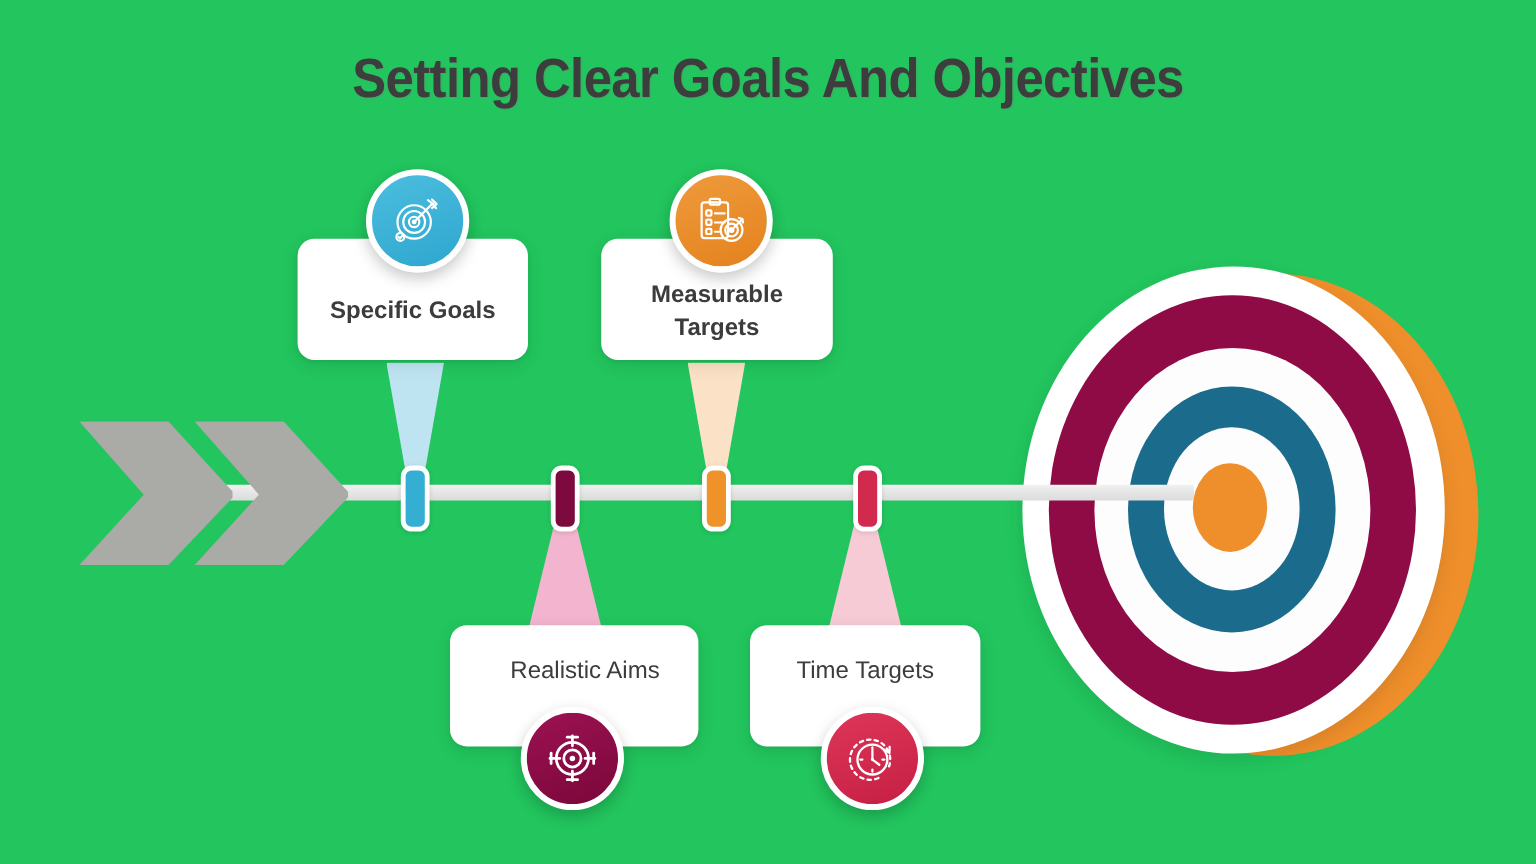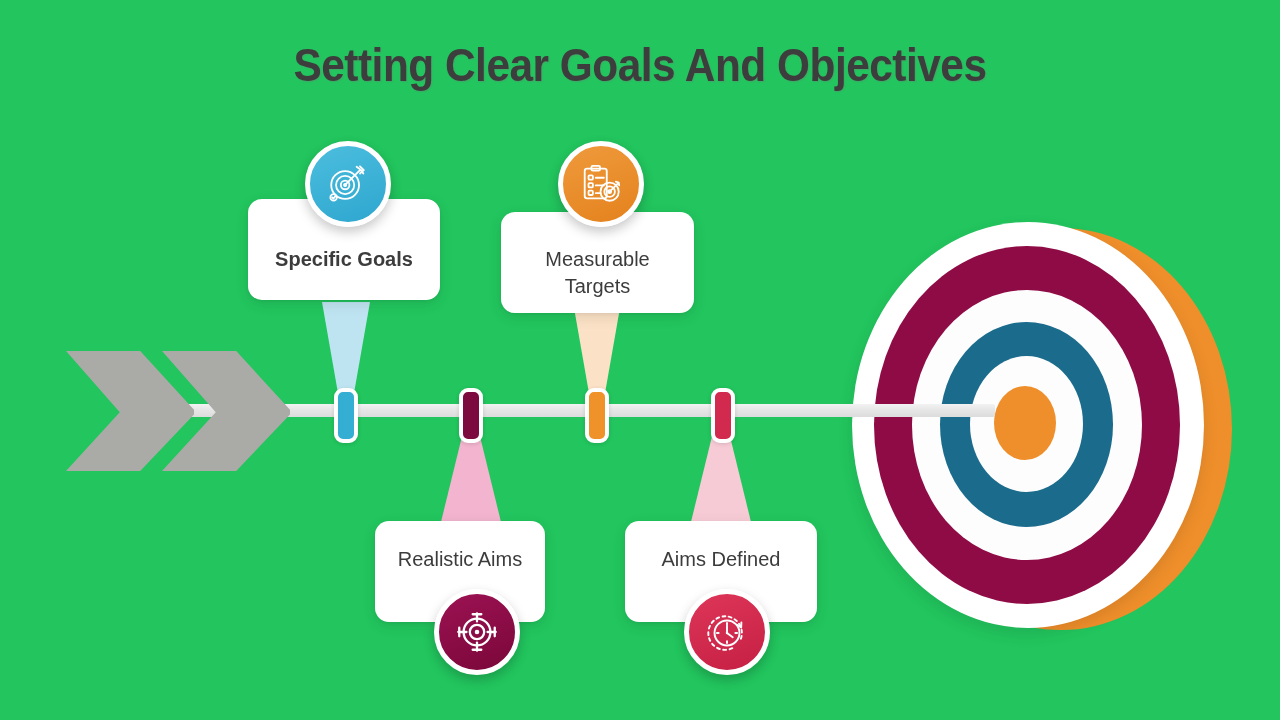--- a/index.html
+++ b/index.html
@@ -155,22 +155,22 @@
     justify-content: center;
     text-align: center;
   }
   .card-label {
     font-size: 20px;
     color: #3c3c3c;
     line-height: 1.35;
     padding: 0 14px;
   }
   #card-1 { left: 248px; top: 199px; width: 192px; height: 101px; font-weight: bold; }
-  #card-2 { left: 501px; top: 212px; width: 193px; height: 101px; }
-  #card-3 { left: 375px; top: 521px; width: 170px; height: 101px; }
+  #card-2 { left: 501px; top: 199px; width: 193px; height: 101px; font-weight: bold; }
+  #card-3 { left: 375px; top: 521px; width: 189px; height: 101px; padding-left: 18px; }
   #card-4 { left: 625px; top: 521px; width: 192px; height: 101px; }
   
   #card-1 .card-label, #card-2 .card-label { transform: translateY(10px); }
   
   #card-3 .card-label, #card-4 .card-label { transform: translateY(-12px); }
 
   
   .icon-circle {
     position: absolute;
     width: 76px;
@@ -223,21 +223,21 @@
   <div class="card" id="card-1">
     <div class="card-label">Specific Goals</div>
   </div>
   <div class="card" id="card-2">
     <div class="card-label">Measurable Targets</div>
   </div>
   <div class="card" id="card-3">
     <div class="card-label">Realistic Aims</div>
   </div>
   <div class="card" id="card-4">
-    <div class="card-label">Aims Defined</div>
+    <div class="card-label">Time Targets</div>
   </div>
 
   <div class="icon-circle" id="icon-1">
     <svg width="46" height="46" viewBox="0 0 48 48" fill="none" stroke="#ffffff" stroke-width="1.9" stroke-linecap="round" stroke-linejoin="round">
       <circle cx="21" cy="25" r="14.5"></circle>
       <circle cx="21" cy="25" r="9.5"></circle>
       <circle cx="21" cy="25" r="4.5"></circle>
       <circle cx="21" cy="25" r="1.2" fill="#ffffff"></circle>
       <path d="M21 25 L37 9"></path>
       <path d="M33 6 L37 9 L40 13"></path>

